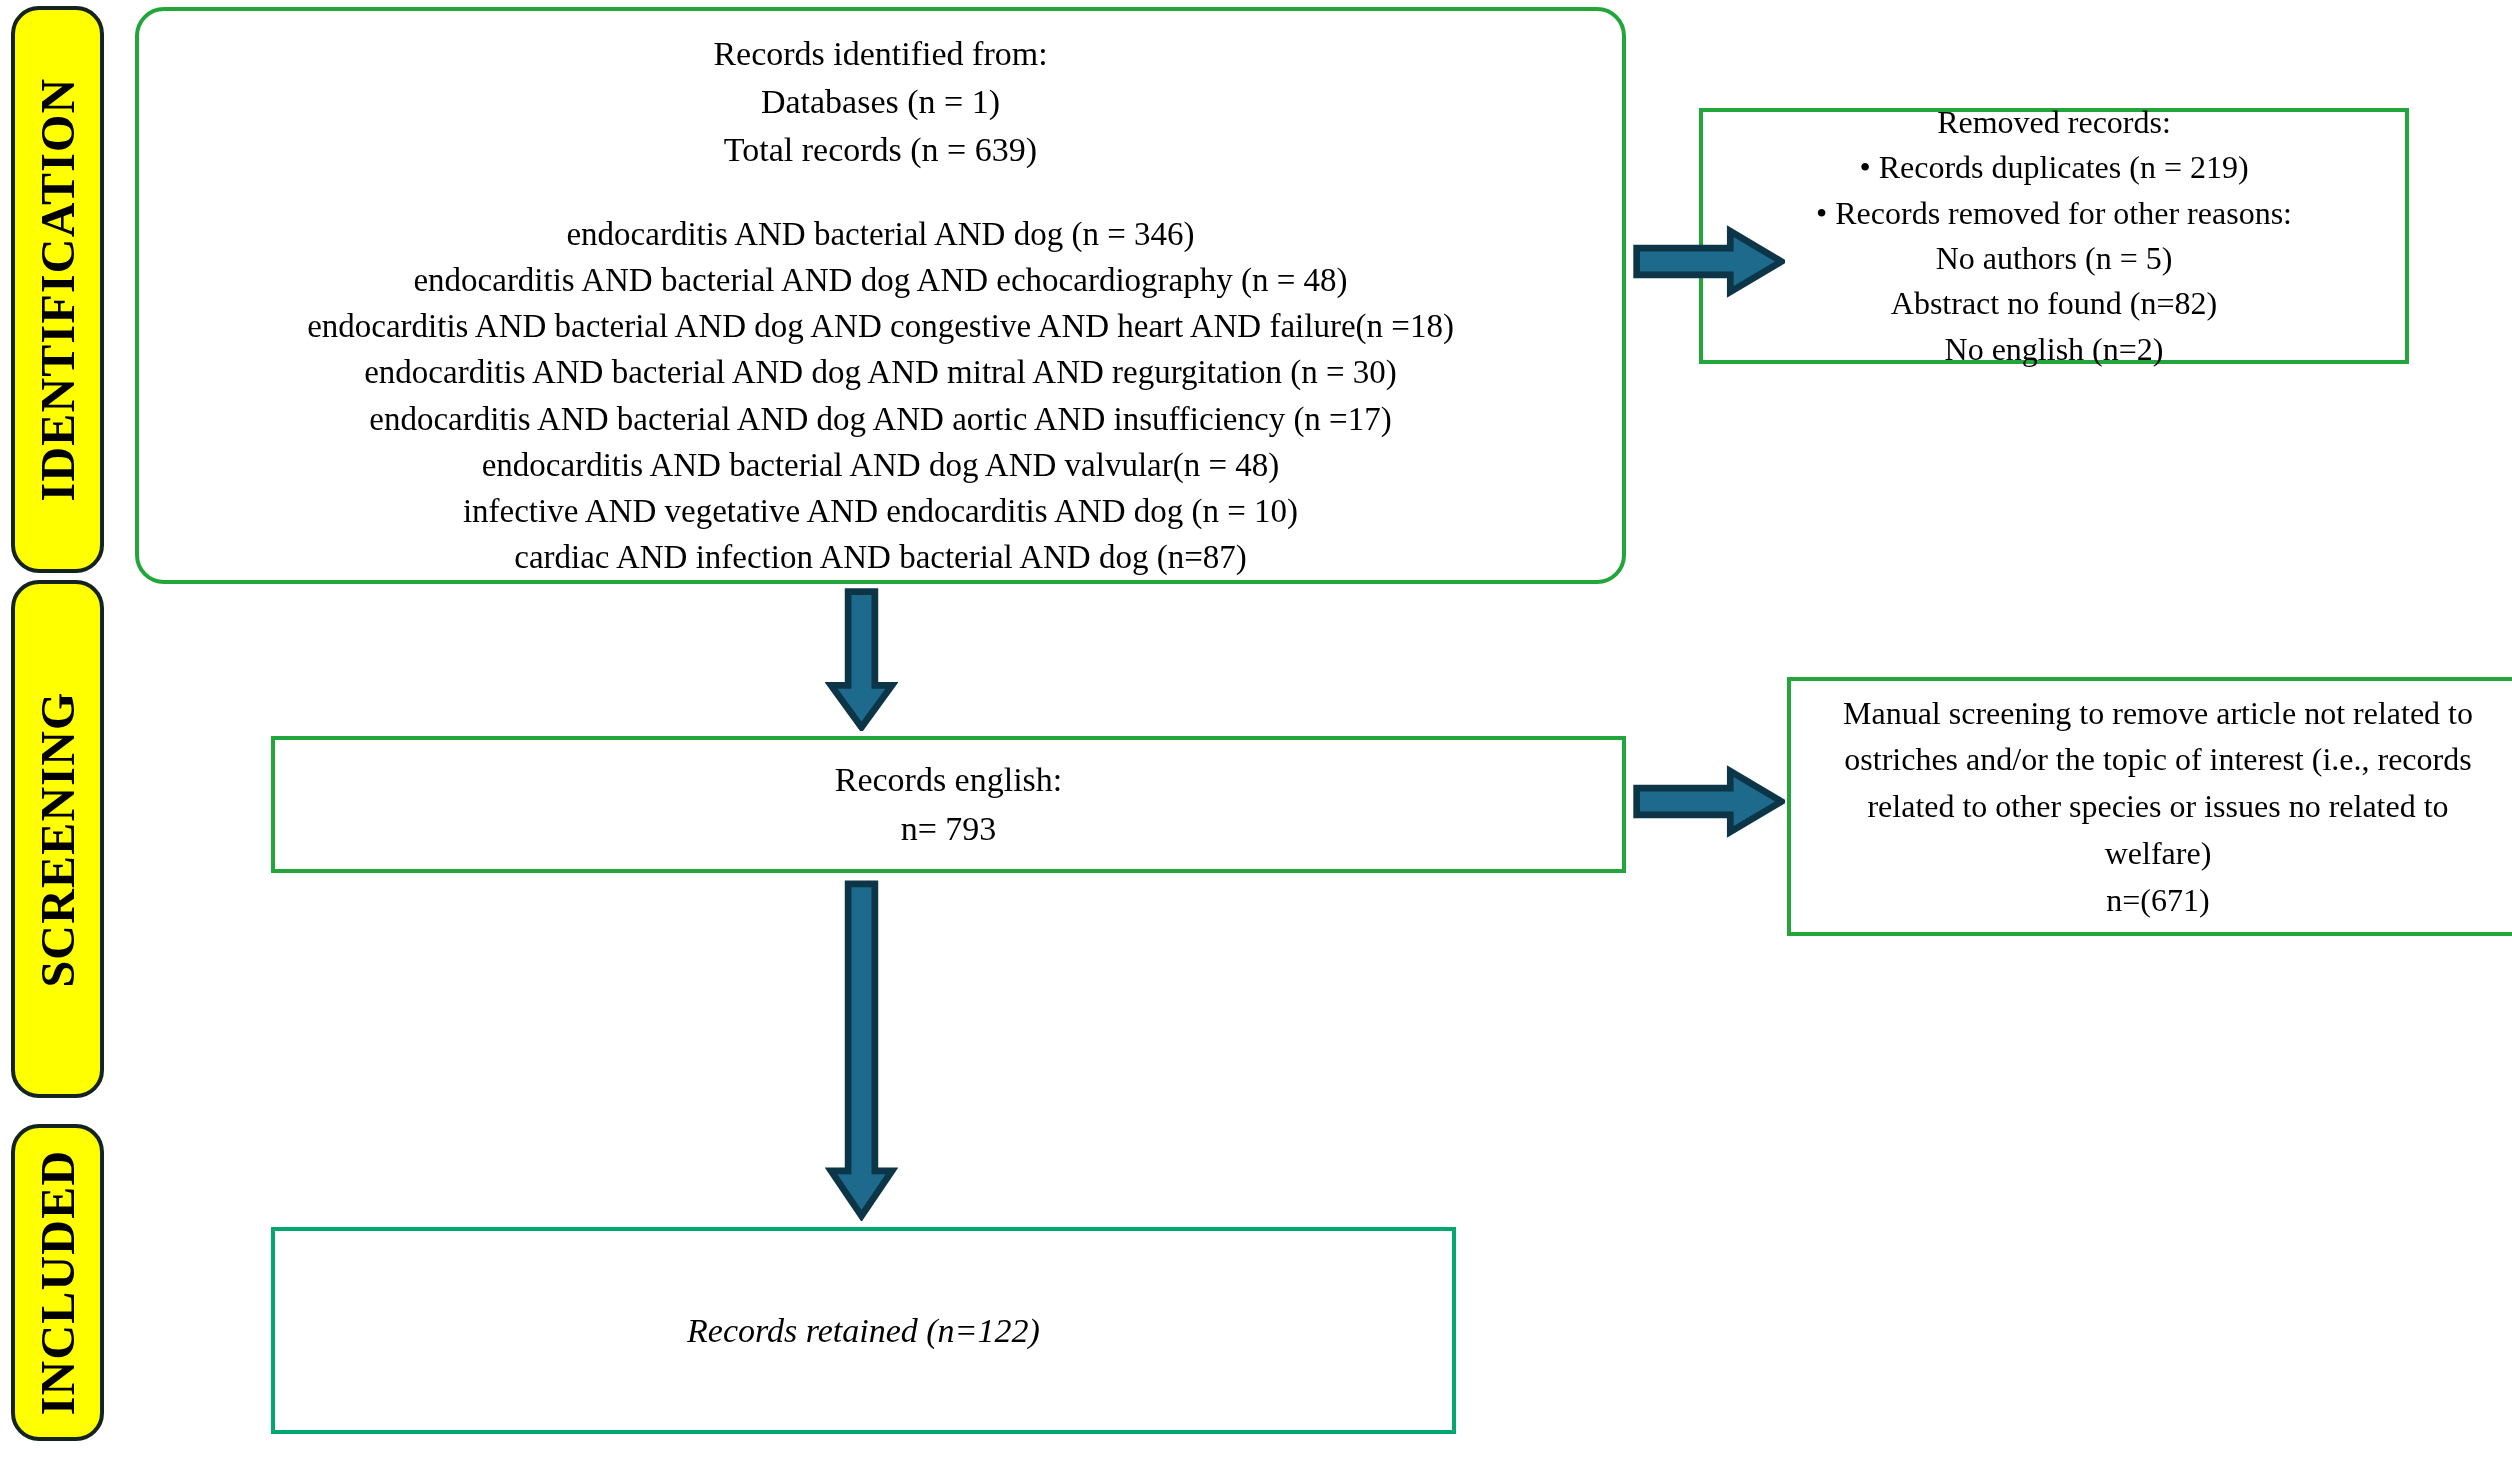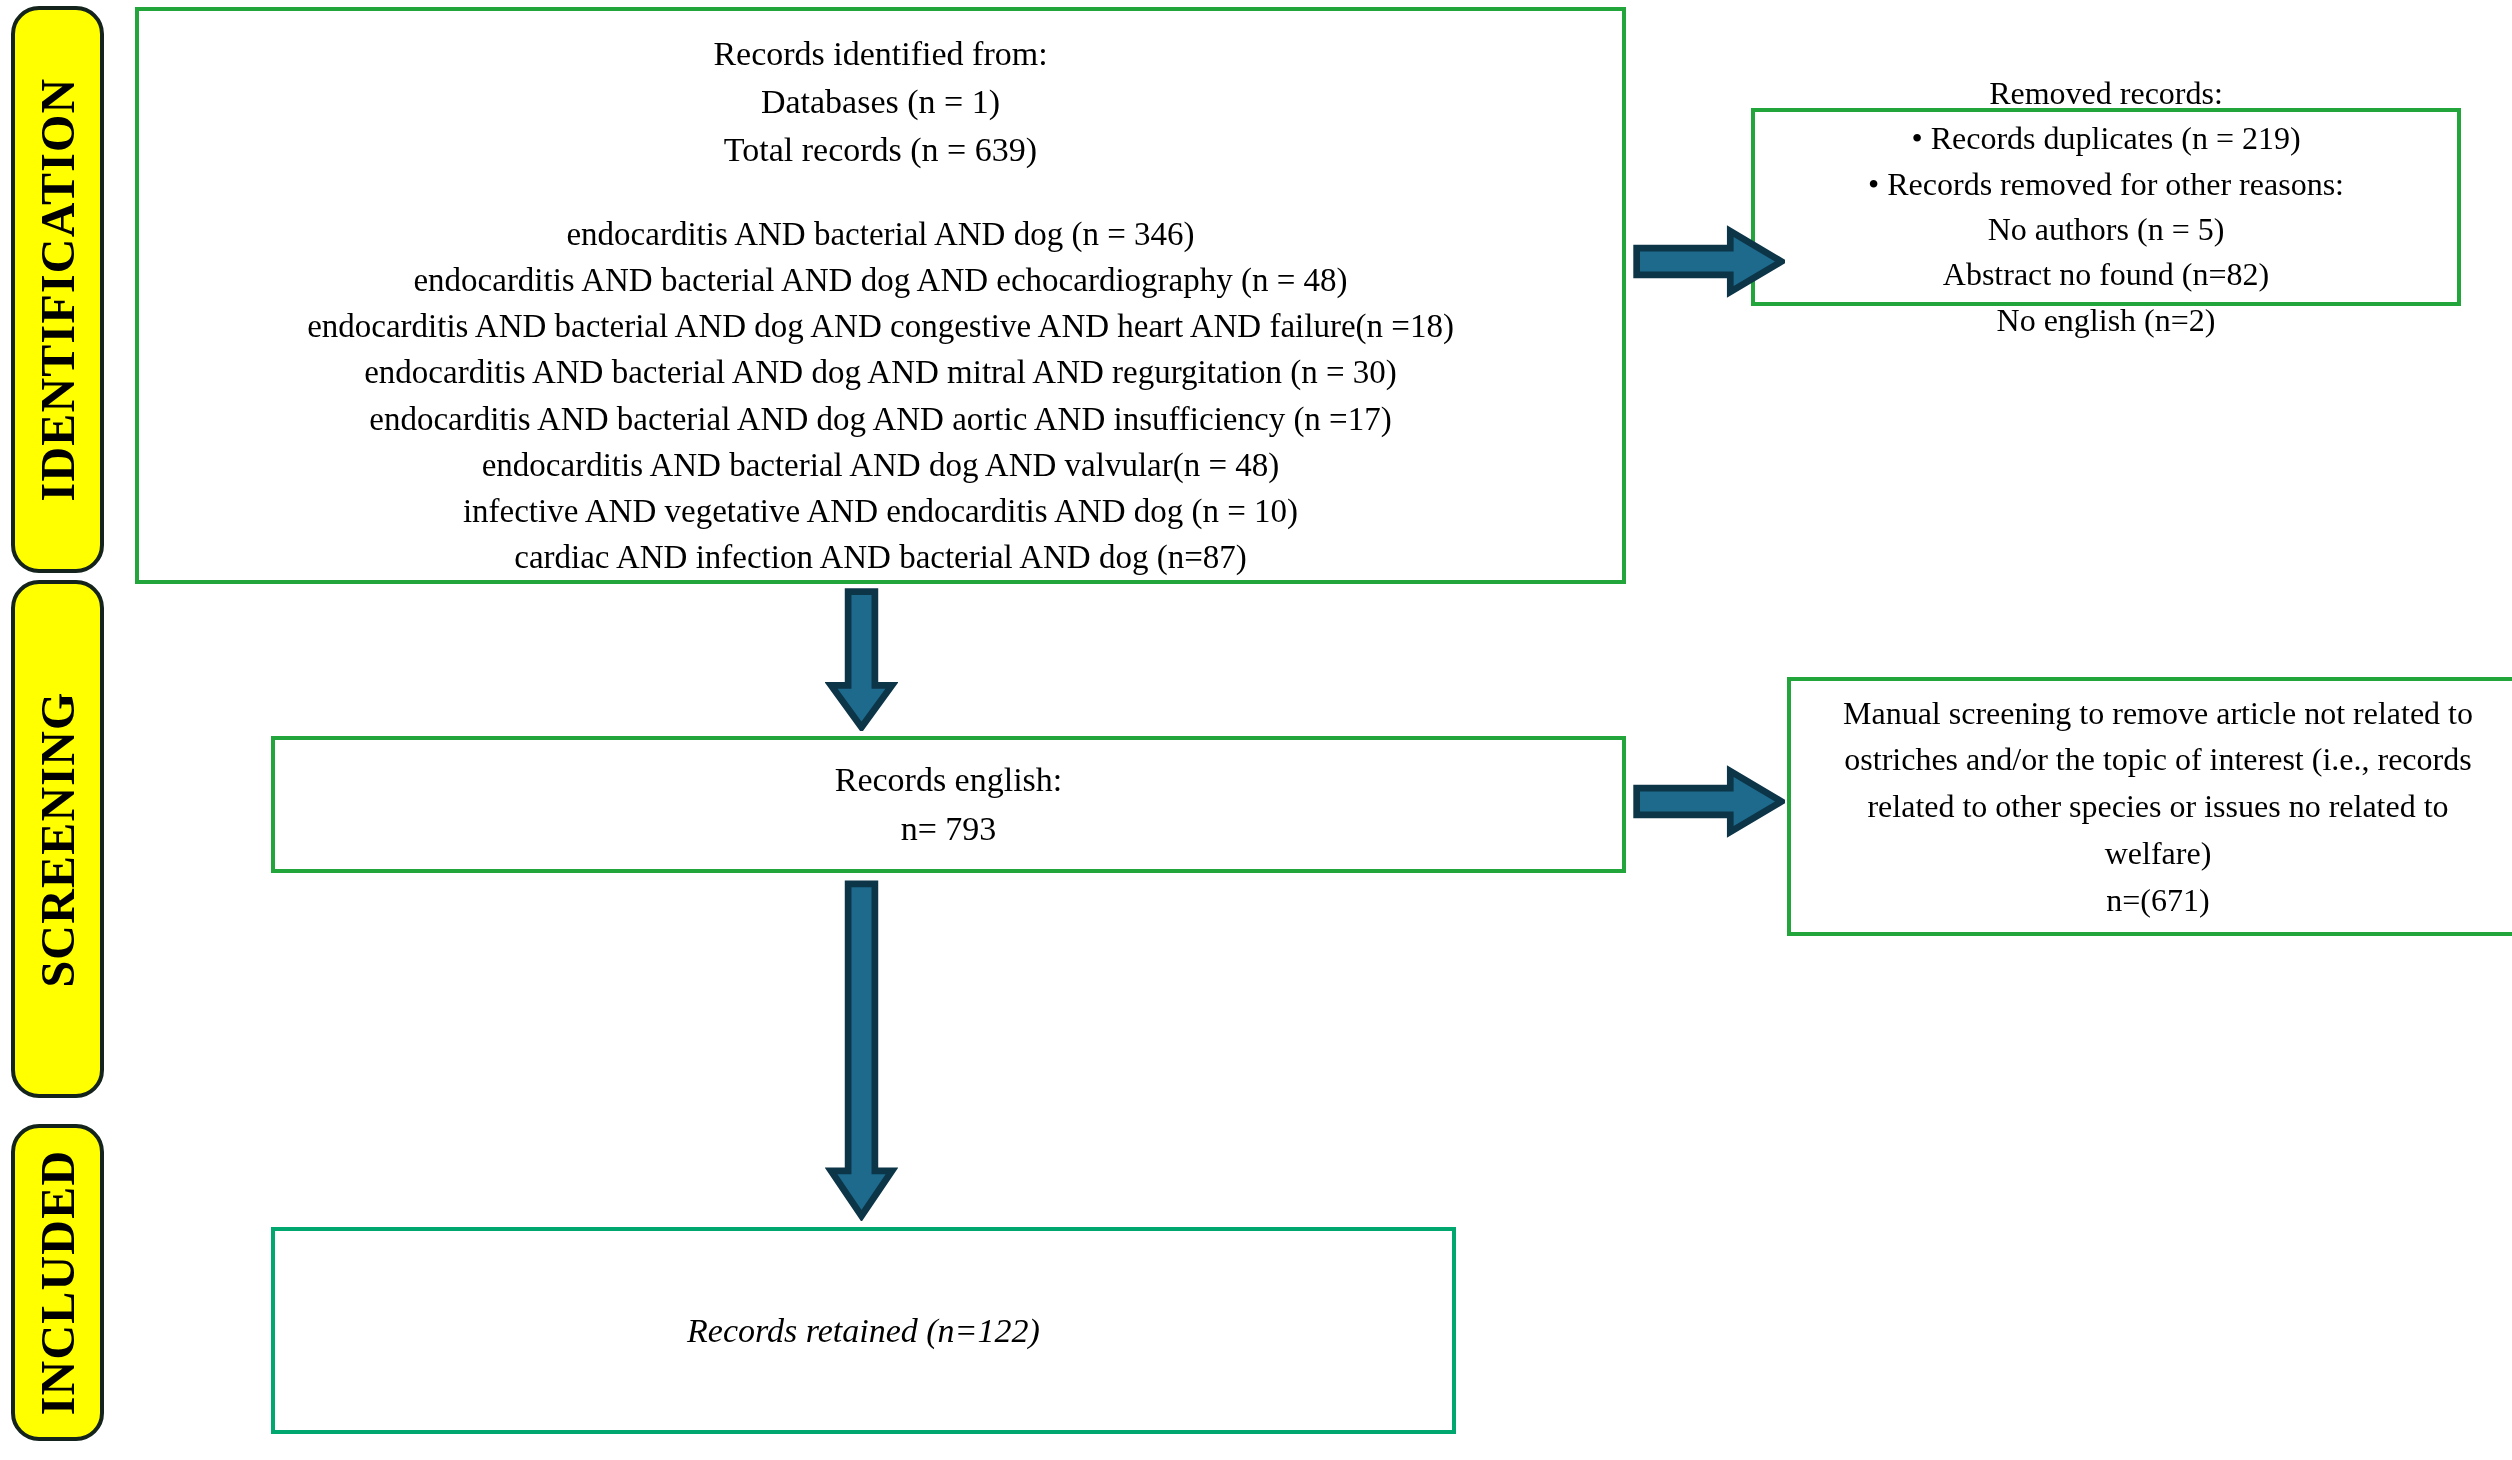--- a/index.html
+++ b/index.html
@@ -58,22 +58,23 @@
     flex-direction: column;
     align-items: center;
     justify-content: center;
   }
   .box.teal { border-color: #00a870; font-style: italic; }
 
   #box-identified {
     left: 135px; top: 7.3px; width: 1491px; height: 577px;
     justify-content: flex-start;
     padding-top: 18.3px;
+    border-radius: 29px;
   }
-  #box-removed   { left: 1751px; top: 108px; width: 710px; height: 198px; }
+  #box-removed   { left: 1699px; top: 108px; width: 710px; height: 256px; }
   #box-screened  { left: 271px;  top: 736px; width: 1355px; height: 137px; }
   #box-manual    { left: 1787px; top: 677px; width: 742px; height: 259px; align-items: center; }
   #box-retained  { left: 271px;  top: 1227px; width: 1185px; height: 207px; }
 
   
   .line {
     text-align: center;
     font-size: 34px;
     line-height: 1.34;
     white-space: nowrap;

